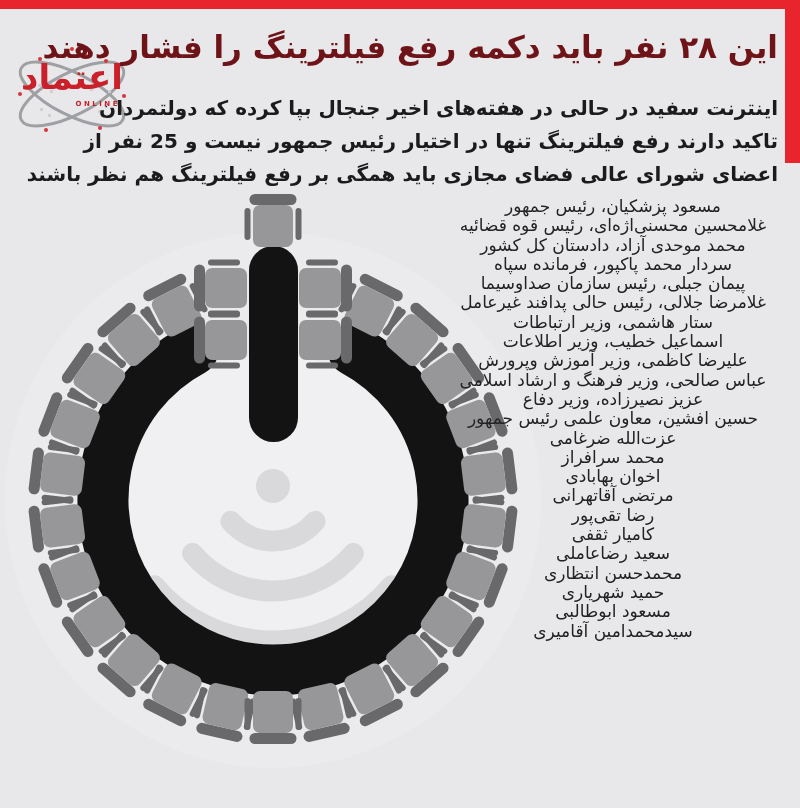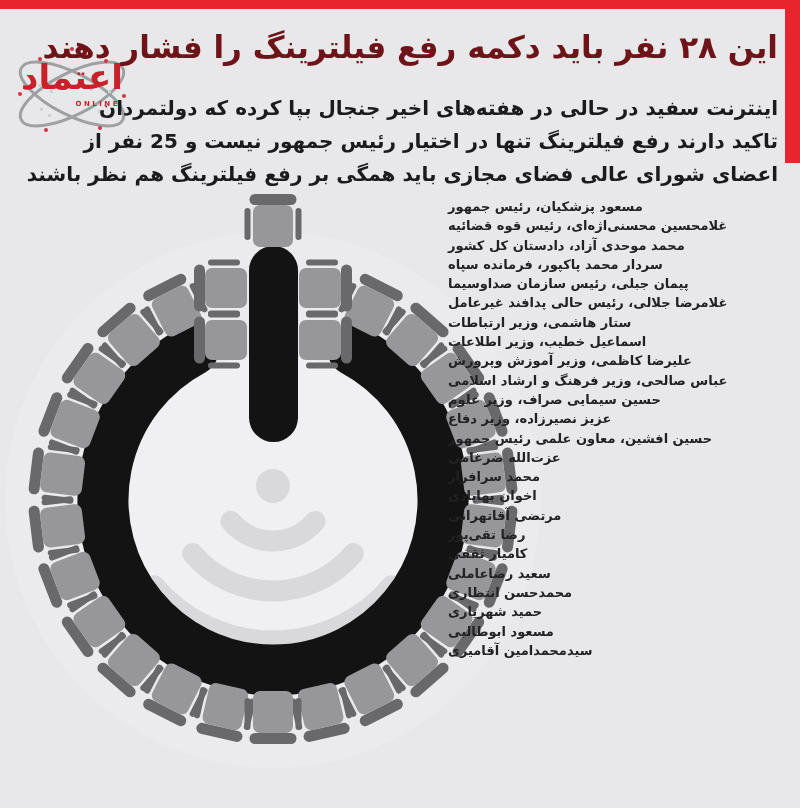--- a/index.html
+++ b/index.html
@@ -28,22 +28,22 @@
     z-index:3;
   }
   .subtitle{
     position:absolute;top:92px;right:22px;width:660px;
     direction:rtl;text-align:right;z-index:3;
     color:#1b1b1d;font-size:20px;font-weight:bold;line-height:33px;
   }
   .subtitle div{white-space:nowrap;padding-left:43px;}
   .names{
     position:absolute;top:197px;right:22px;width:330px;
-    direction:rtl;text-align:left;z-index:3;
-    color:#222224;font-size:13px;font-weight:bold;line-height:19.3px;
+    direction:rtl;text-align:center;z-index:3;
+    color:#222224;font-size:17px;font-weight:normal;line-height:19.3px;
   }
   .names div{white-space:nowrap;}
   #graphic{position:absolute;left:0;top:0;z-index:1;}
 </style>
 </head>
 <body style="background: rgb(232, 232, 234);">
 
 <div class="red-top-bar" style="background: rgb(232, 37, 44);"></div>
 <div class="red-right-bar" style="background: rgb(232, 37, 44);"></div>
 
@@ -276,21 +276,20 @@
     <div>مسعود پزشکیان، رئیس جمهور</div>
     <div>غلامحسین محسنی‌اژه‌ای، رئیس قوه قضائیه</div>
     <div>محمد موحدی آزاد، دادستان کل کشور</div>
     <div>سردار محمد پاکپور، فرمانده سپاه</div>
     <div>پیمان جبلی، رئیس سازمان صداوسیما</div>
     <div>غلامرضا جلالی، رئیس حالی پدافند غیرعامل</div>
     <div>ستار هاشمی، وزیر ارتباطات</div>
     <div>اسماعیل خطیب، وزیر اطلاعات</div>
     <div>علیرضا کاظمی، وزیر آموزش وپرورش</div>
     <div>عباس صالحی، وزیر فرهنگ و ارشاد اسلامی</div>
-    <div>حسین سیمایی صراف، وزیر علوم</div>
     <div>عزیز نصیرزاده، وزیر دفاع</div>
     <div>حسین افشین، معاون علمی رئیس جمهور</div>
     <div>عزت‌الله ضرغامی</div>
     <div>محمد سرافراز</div>
     <div>اخوان بهابادی</div>
     <div>مرتضی آقاتهرانی</div>
     <div>رضا تقی‌پور</div>
     <div>کامیار ثقفی</div>
     <div>سعید رضاعاملی</div>
     <div>محمدحسن انتظاری</div>

